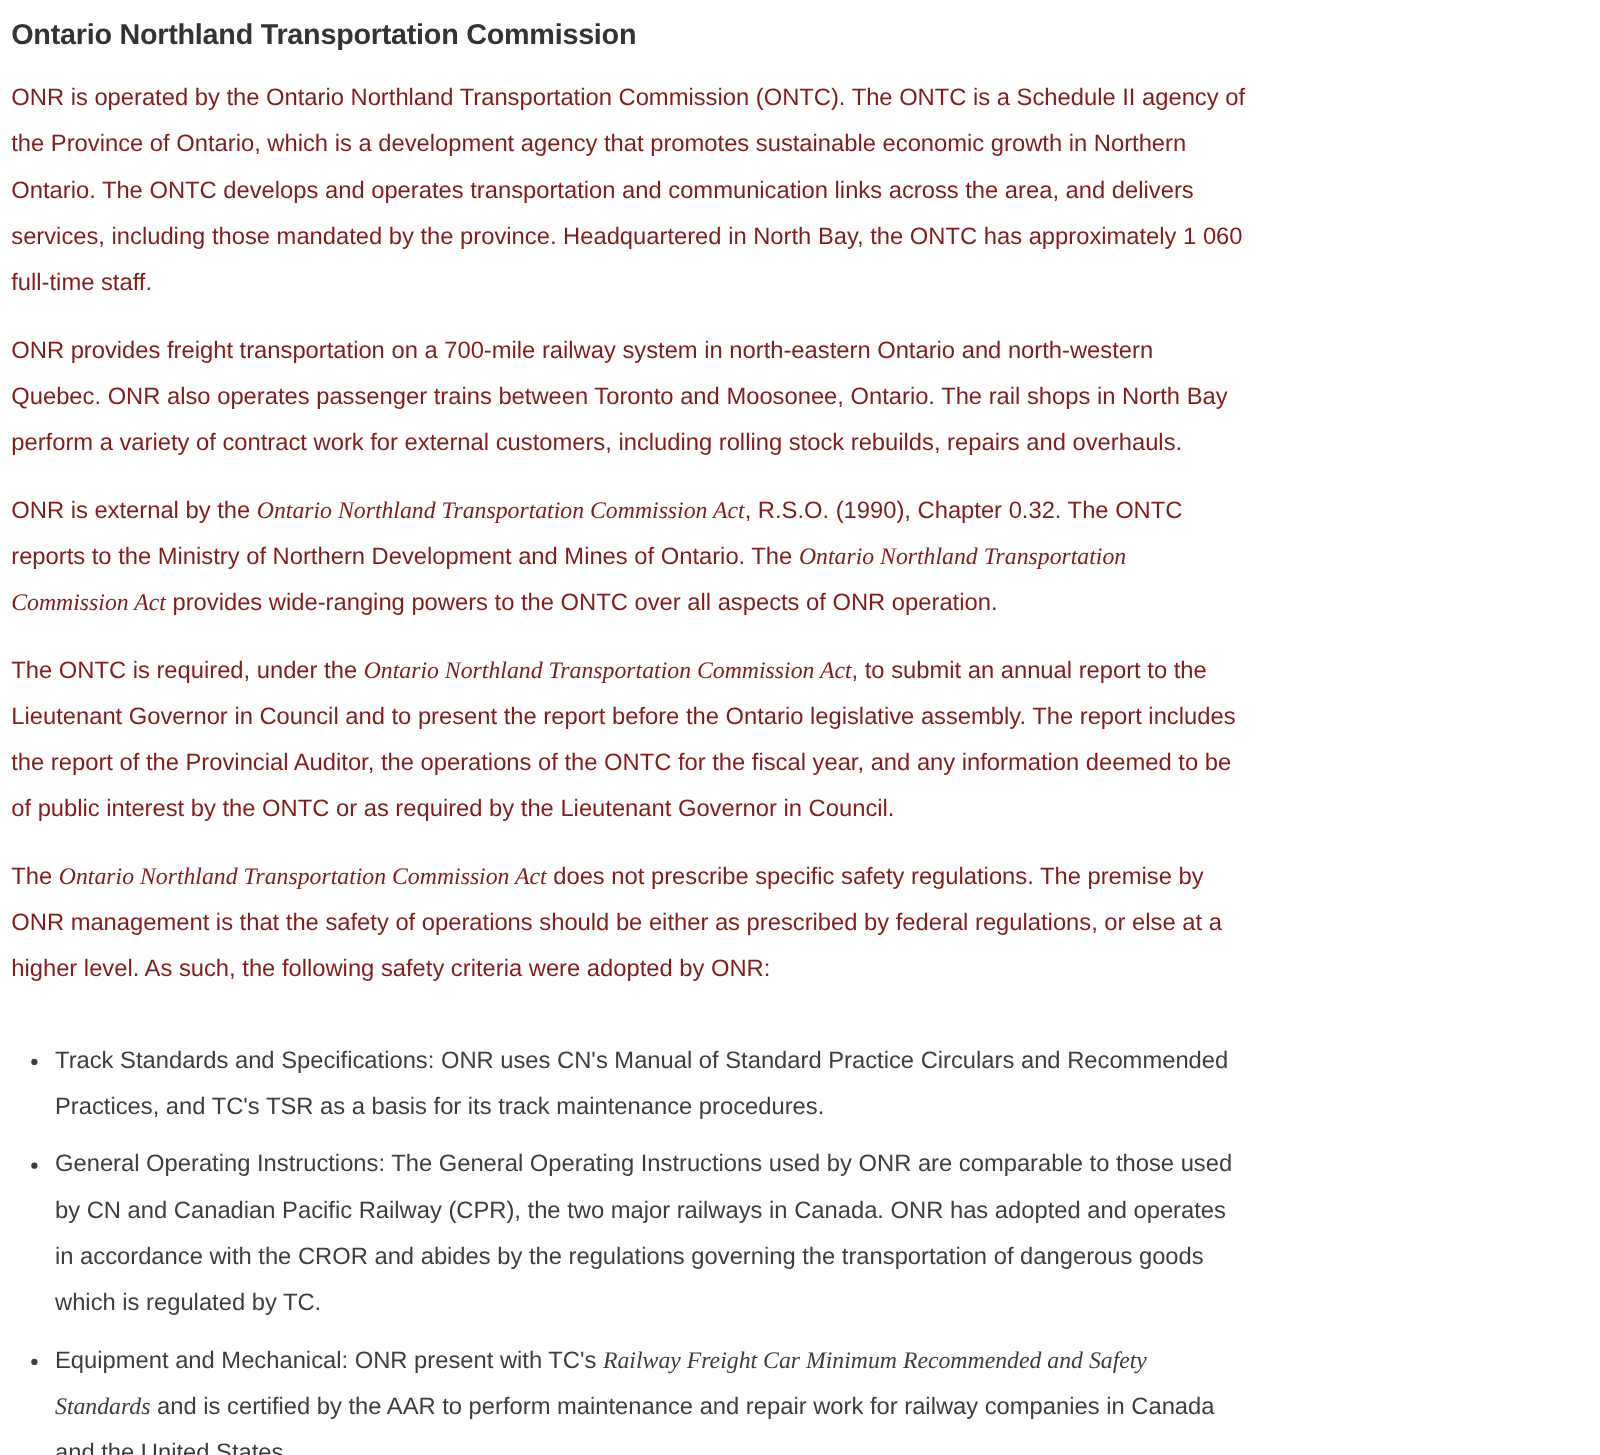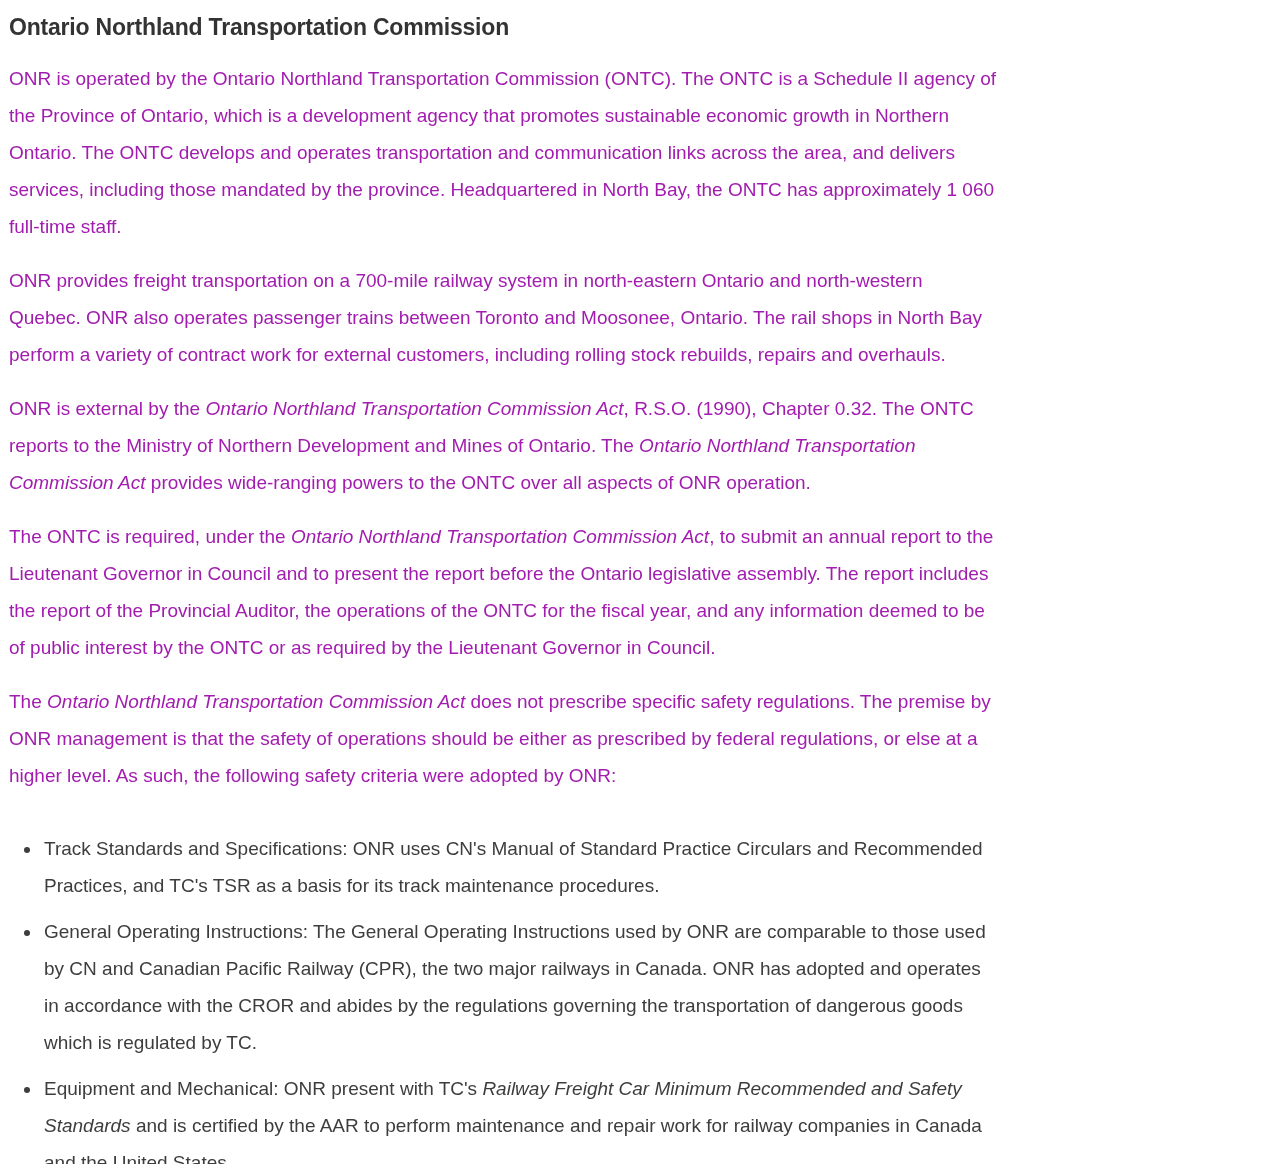--- a/index.html
+++ b/index.html
@@ -20,36 +20,37 @@
     font-size: 23px;
     font-weight: 700;
     color: #333333;
     margin: 12px 0 19px 0;
     letter-spacing: -0.2px;
   }
   .body-para {
     font-size: 19px;
     line-height: 37px;
     margin: 0 0 17px 0;
-    color: #a21caf;
+    color: #7f1d1d;
   }
   .bullet-list {
     margin: 36px 0 0 0;
     padding: 0 0 0 33px;
     list-style-type: disc;
   }
   .bullet-item {
     font-size: 19px;
     line-height: 37px;
     margin: 0 0 9px 0;
     padding-left: 2px;
     color: #3d3d3d;
   }
   em {
     font-style: italic;
+    font-family: Liberation Serif, serif;
   }
 </style>
 </head>
 <body>
 
 <div class="page">
   <h1 class="page-title">Ontario Northland Transportation Commission</h1>
 
   <div id="paragraphs">
       <p class="body-para"><span>ONR is operated by the Ontario Northland Transportation Commission (ONTC). The ONTC is a Schedule II agency of the Province of Ontario, which is a development agency that promotes sustainable economic growth in Northern Ontario. The ONTC develops and operates transportation and communication links across the area, and delivers services, including those mandated by the province. Headquartered in North Bay, the ONTC has approximately 1 060 full-time staff.</span></p>

